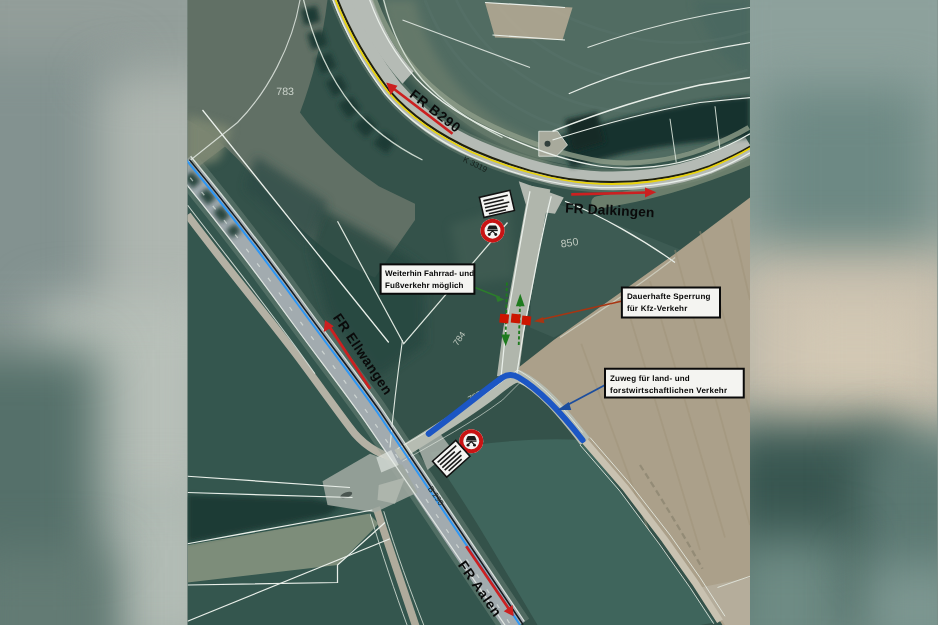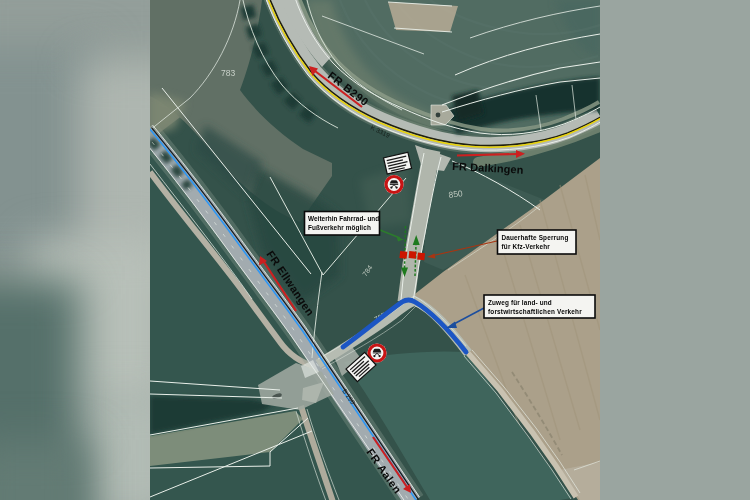--- a/index.html
+++ b/index.html
@@ -1,16 +1,16 @@
 <!DOCTYPE html>
 <html><head>
 <meta charset="utf-8">
 <style>
 html,body{margin:0;padding:0;background:#9aa5a0}
-#wrap{position:relative;width:600px;height:500px;overflow:hidden;font-family:"Liberation Sans",sans-serif}
+#wrap{position:relative;width:750px;height:500px;overflow:hidden;font-family:"Liberation Sans",sans-serif}
 .blob{position:absolute;filter:blur(20px)}
 </style>
 </head>
 <body>
 <div id="wrap">
 
 <div style="position:absolute;left:0;top:0;width:150px;height:500px;overflow:hidden;background:#97a29d">
   <div class="blob" style="left:-40px;top:-40px;width:230px;height:160px;background:#939e9a"></div>
   <div class="blob" style="left:-50px;top:45px;width:150px;height:220px;background:#839290"></div>
   <div class="blob" style="left:80px;top:60px;width:110px;height:230px;background:#aeb6b0"></div>

